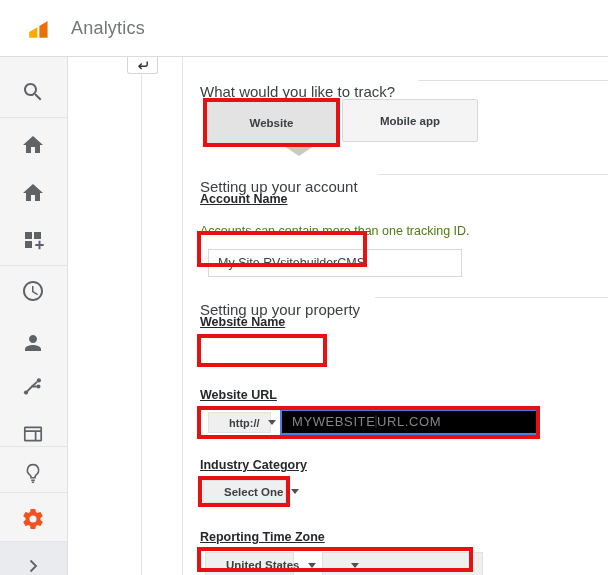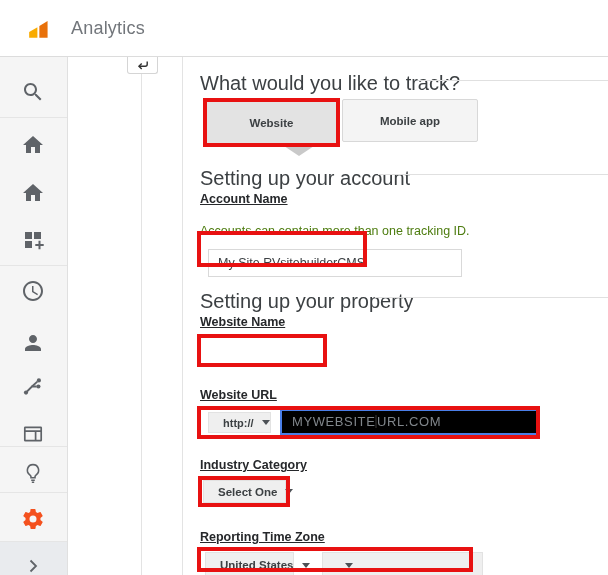--- a/index.html
+++ b/index.html
@@ -15,40 +15,40 @@
            border-right:1px solid #e0e0e0;z-index:5;}
   .nav-item{position:absolute;left:21px;width:24px;height:24px;cursor:pointer;}
   .sb-divider{position:absolute;left:0;right:0;height:1px;background:#e5e5e5;}
   .sb-bottom{position:absolute;left:0;right:0;top:484px;bottom:0;background:#e9ebee;}
   
   .main{position:absolute;left:68px;top:57px;right:0;bottom:0;background:#fff;}
   .vline{position:absolute;width:1px;background:#e3e3e3;z-index:1;}
   .back-btn{position:absolute;left:59px;top:0;width:31px;height:17px;background:#fff;
             border:1px solid #d5d5d5;border-top:none;border-radius:0 0 3px 3px;z-index:2;
             display:flex;align-items:center;justify-content:center;cursor:pointer;box-sizing:border-box;}
-  .h-section{position:absolute;font-size:20px;color:#3c4043;white-space:nowrap;}
+  .h-section{position:absolute;font-size:15px;color:#3c4043;white-space:nowrap;margin-top:11px;}
   .rule{position:absolute;height:1px;background:#e0e0e0;}
   .tab-annotation{position:absolute;left:135px;top:41px;width:137px;height:49px;
                   border:4px solid #e81111;box-sizing:border-box;z-index:4;}
   .tab-selected{width:100%;height:100%;background:#e3e3e3;display:flex;align-items:center;
                 justify-content:center;font-size:11.5px;font-weight:bold;color:#3c4043;cursor:pointer;}
   .tab-unselected{position:absolute;left:274px;top:42px;width:136px;height:43px;background:#f4f4f4;
                   border:1px solid #d8d8d8;border-radius:2px;box-sizing:border-box;display:flex;
                   align-items:center;justify-content:center;font-size:11.5px;font-weight:bold;
                   color:#3c4043;cursor:pointer;}
   .tab-pointer{position:absolute;left:216px;top:89px;width:0;height:0;
                border-left:15px solid transparent;border-right:15px solid transparent;
                border-top:10px solid #c9c9c9;}
   .field-label{position:absolute;font-size:12.5px;font-weight:bold;color:#26282b;white-space:nowrap;text-decoration:underline;}
   .helper{position:absolute;font-size:12.5px;color:#4d7c0f;white-space:nowrap;margin-top:12px;}
   .text-input{position:absolute;border:1px solid #d9d9d9;background:#fff;font-size:12.5px;
               color:#3c4043;padding:0 6px 0 9px;box-sizing:border-box;outline:none;
               font-family:"Liberation Sans",sans-serif;}
   .chip{position:absolute;background:#efefef;border:1px solid #e2e2e2;box-sizing:border-box;
-        display:flex;align-items:center;justify-content:space-between;padding:0 14px;
+        display:flex;align-items:center;justify-content:space-between;padding:0 20px;
         font-size:11.5px;font-weight:bold;color:#3c4043;cursor:pointer;white-space:nowrap;}
   .dd-caret{width:0;height:0;border-left:4px solid transparent;border-right:4px solid transparent;
             border-top:5px solid #4d5156;margin-left:8px;flex:none;}
   .url-input{position:absolute;left:212px;top:352px;width:258px;height:26px;border:2px solid #4a7fe8;
              background:#000000;box-sizing:border-box;line-height:22px;padding-left:10px;font-size:13px;
              color:#80868b;letter-spacing:.6px;white-space:nowrap;cursor:text;}
   .caret-bar{display:inline-block;width:1.5px;height:13px;background:#1b1b1b;vertical-align:-2px;}
   .annotation{position:absolute;border:4px solid #e81111;box-sizing:border-box;z-index:9;pointer-events:none;}
 </style>
 </head>

